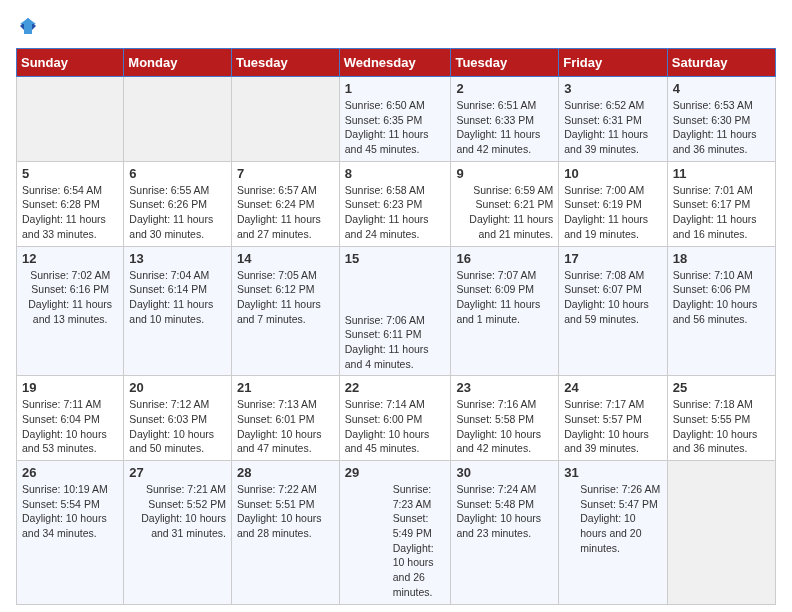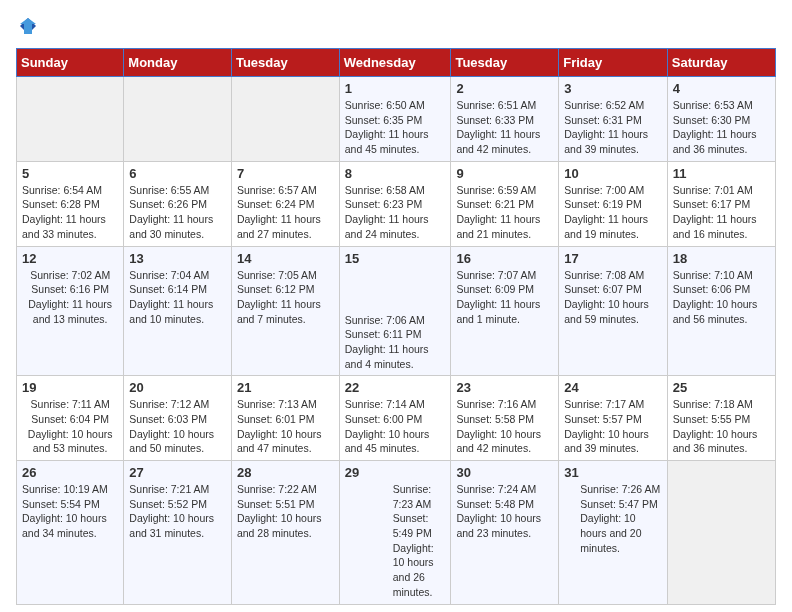--- a/index.html
+++ b/index.html
@@ -180,21 +180,21 @@
 Daylight: 11 hours and 27 minutes.</div>
         </td>
         <td>
           <span class="day-num">8</span>
           <div class="day-info" style="white-space: pre-line;">Sunrise: 6:58 AM
 Sunset: 6:23 PM
 Daylight: 11 hours and 24 minutes.</div>
         </td>
         <td>
           <span class="day-num">9</span>
-          <div class="day-info" style="white-space: pre-line;">Sunrise: 6:59 AM
+          <div class="day-info" style="white-space: pre-line; text-align: right;">Sunrise: 6:59 AM
 Sunset: 6:21 PM
 Daylight: 11 hours and 21 minutes.</div>
         </td>
         <td>
           <span class="day-num">10</span>
           <div class="day-info" style="white-space: pre-line;">Sunrise: 7:00 AM
 Sunset: 6:19 PM
 Daylight: 11 hours and 19 minutes.</div>
         </td>
         <td>
@@ -244,21 +244,21 @@
         <td>
           <span class="day-num">18</span>
           <div class="day-info" style="white-space: pre-line;">Sunrise: 7:10 AM
 Sunset: 6:06 PM
 Daylight: 10 hours and 56 minutes.</div>
         </td>
       </tr>
       <tr>
         <td>
           <span class="day-num">19</span>
-          <div class="day-info" style="white-space: pre-line; text-align: center;">Sunrise: 7:11 AM
+          <div class="day-info" style="white-space: pre-line;">Sunrise: 7:11 AM
 Sunset: 6:04 PM
 Daylight: 10 hours and 53 minutes.</div>
         </td>
         <td>
           <span class="day-num">20</span>
           <div class="day-info" style="white-space: pre-line;">Sunrise: 7:12 AM
 Sunset: 6:03 PM
 Daylight: 10 hours and 50 minutes.</div>
         </td>
         <td>
@@ -294,21 +294,21 @@
       </tr>
       <tr>
         <td>
           <span class="day-num">26</span>
           <div class="day-info" style="white-space: pre-line;">Sunrise: 10:19 AM
 Sunset: 5:54 PM
 Daylight: 10 hours and 34 minutes.</div>
         </td>
         <td>
           <span class="day-num">27</span>
-          <div class="day-info" style="white-space: pre-line;">Sunrise: 7:21 AM
+          <div class="day-info" style="white-space: pre-line; text-align: right;">Sunrise: 7:21 AM
 Sunset: 5:52 PM
 Daylight: 10 hours and 31 minutes.</div>
         </td>
         <td>
           <span class="day-num">28</span>
           <div class="day-info" style="white-space: pre-line;">Sunrise: 7:22 AM
 Sunset: 5:51 PM
 Daylight: 10 hours and 28 minutes.</div>
         </td>
         <td>

